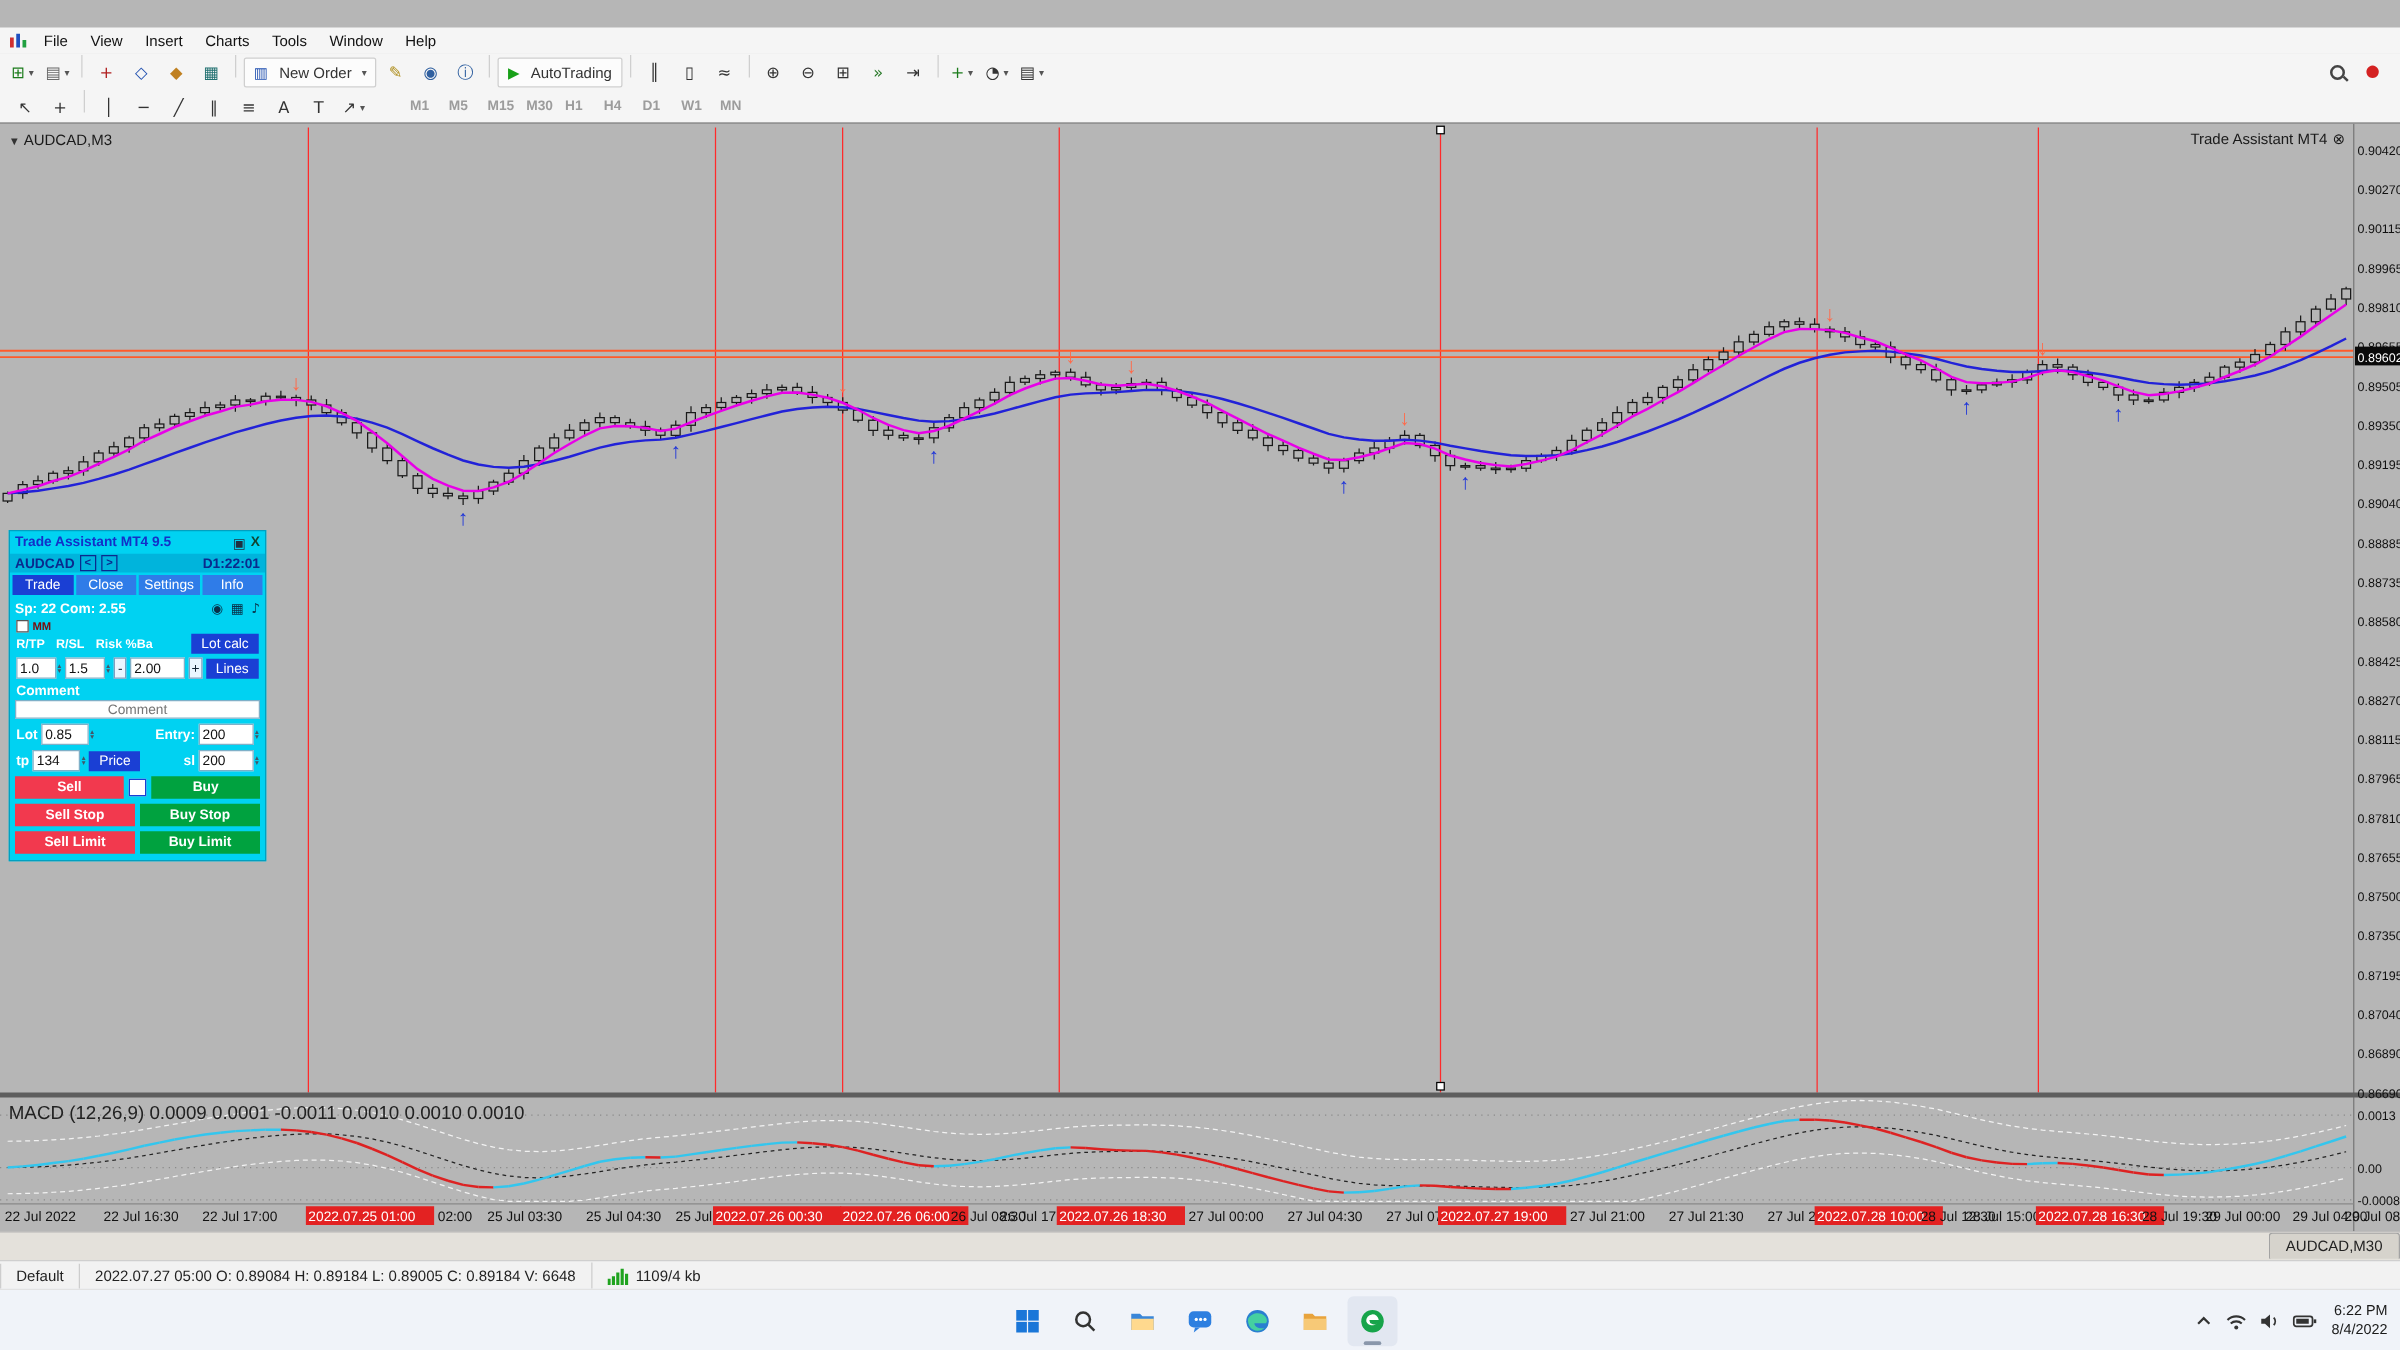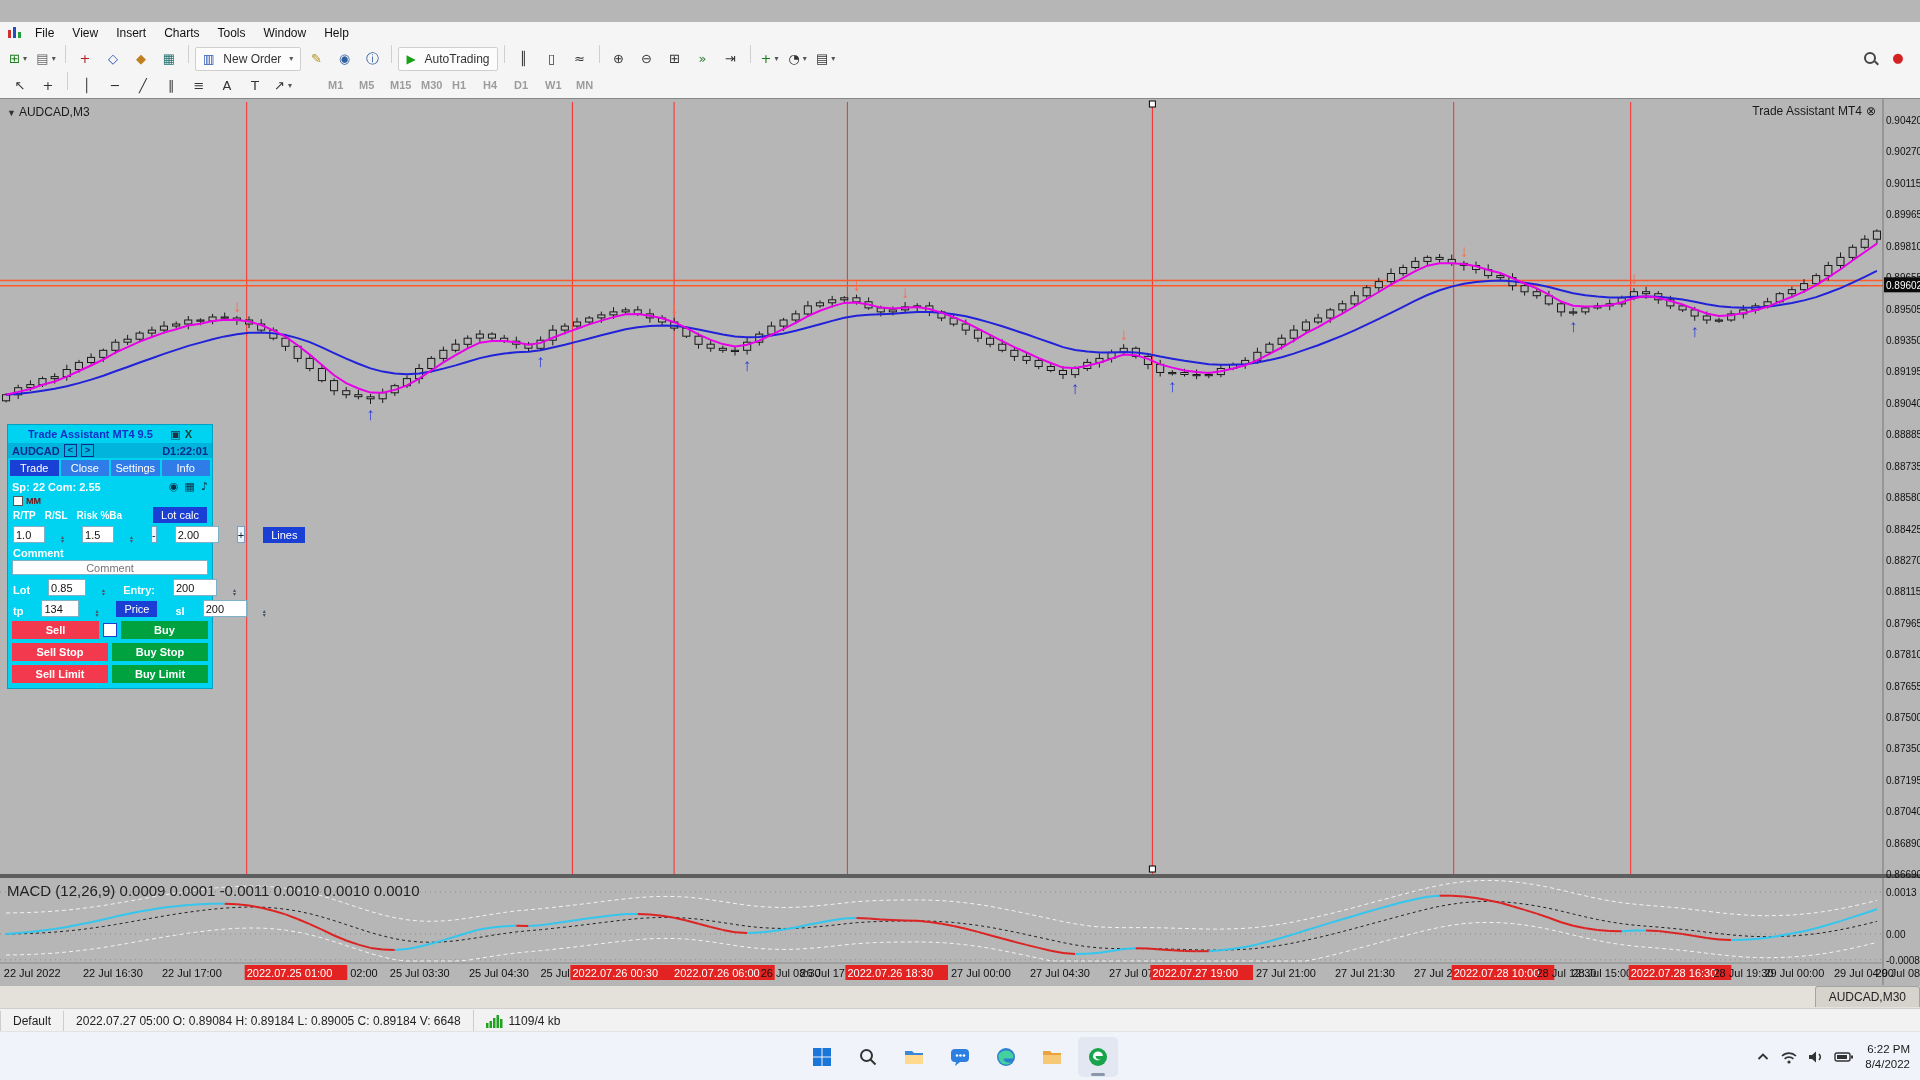--- a/index.html
+++ b/index.html
@@ -37,41 +37,41 @@
   #chart-svg{position:absolute;inset:0;display:block;}
   #chart-svg text{font-family:"Liberation Sans",sans-serif;}
   #chart-symbol-label{position:absolute;left:7px;top:6px;font-size:12px;color:#1a1a1a;z-index:2;}
   #chart-symbol-label .caret{font-size:9px;color:#333;margin-right:3px;}
   #ea-label{position:absolute;right:44px;top:5px;font-size:12px;color:#1a1a1a;z-index:2;}
   #ea-label .ea-ic{margin-left:4px;}
   #macd-label{position:absolute;left:7px;top:783px;font-size:15px;color:#222;z-index:2;text-align:right;}
   
   #ta-panel{position:absolute;left:7px;top:325px;width:204px;background:#00d2f2;
     border:1px solid #00a0c0;font-size:11px;color:#fff;z-index:5;padding-bottom:3px;}
-  .ta-head{display:flex;align-items:center;height:16px;padding:1px 20px;color:#1330c8;font-weight:bold;}
+  .ta-head{display:flex;align-items:center;height:16px;padding:1px 4px;color:#1330c8;font-weight:bold;}
   .ta-title{flex:1;}
   .ta-cam{color:#203040;margin:0 4px;font-weight:normal;}
   .ta-x{color:#143;font-weight:bold;}
   .ta-sym{display:flex;align-items:center;height:15px;background:#00b4dc;padding:0 4px;
     color:#0a2a8e;font-weight:bold;gap:4px;}
   .ta-nav{border:1px solid #0a2a8e;padding:0 3px;font-size:9px;line-height:11px;}
   .ta-timer{margin-left:auto;}
   .ta-tabs{display:flex;gap:2px;padding:2px 2px;}
   .ta-tab{flex:1;text-align:center;background:#2f7ce8;color:#fff;padding:2px 0;}
   .ta-tab.active{background:#1a3fd4;}
   .ta-spread{display:flex;align-items:center;padding:2px 4px;font-weight:bold;}
   .ta-spread .ta-ic{margin-left:6px;color:#083048;font-weight:normal;}
   .ta-mm{display:flex;align-items:center;gap:3px;padding:0 5px;height:11px;font-size:9px;
     color:#7a0c0c;font-weight:bold;}
   .mmchk{width:8px;height:8px;background:#fff;border:1px solid #555;display:inline-block;}
   .ta-lblrow{display:flex;align-items:center;gap:9px;padding:1px 5px;font-size:10px;font-weight:bold;}
   .ta-lblrow .btn-blue{margin-left:auto;}
   .btn-blue{background:#1a3fd4;color:#fff;border:none;padding:2px 8px;font-size:11px;
     font-family:"Liberation Sans",sans-serif;}
-  .ta-inrow{display:flex;align-items:flex-end;gap:18px;padding:2px 5px;}
+  .ta-inrow{display:flex;align-items:center;gap:3px;padding:2px 5px;}
   .ta-input{background:#fff;color:#111;border:1px solid #7fb0c8;height:15px;font-size:11px;
     padding:0 2px;font-family:"Liberation Sans",sans-serif;}
   .w28{width:26px;} .w34{width:32px;} .w40{width:38px;} 
   .spin{display:inline-block;white-space:pre;font-size:6px;line-height:4px;color:#456;margin-left:-2px;}
   .btn-mini{width:14px;height:17px;background:#eaf6ff;border:1px solid #7fa0c0;color:#123;
     font-size:11px;padding:0;font-family:"Liberation Sans",sans-serif;}
   .ta-clabel{padding:2px 5px 1px;font-weight:bold;}
   .ta-cinput{padding:0 4px 2px;}
   .ta-cinput input{width:100%;box-sizing:border-box;height:15px;border:1px solid #7fb0c8;
     text-align:center;font-size:11px;color:#777;font-family:"Liberation Sans",sans-serif;}

